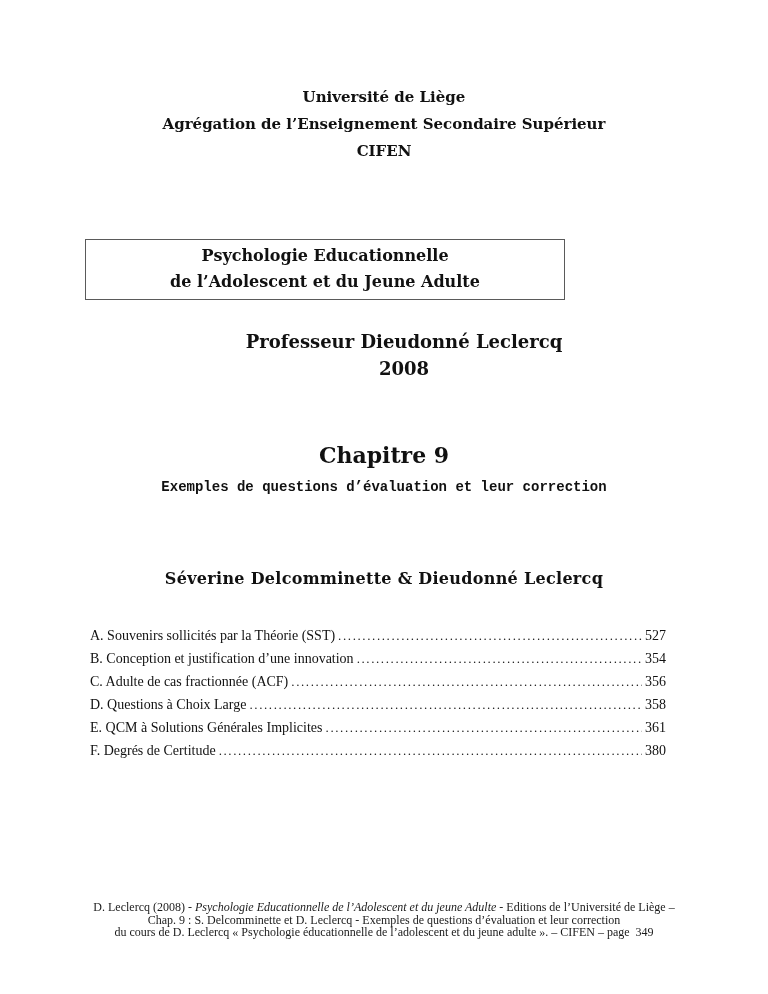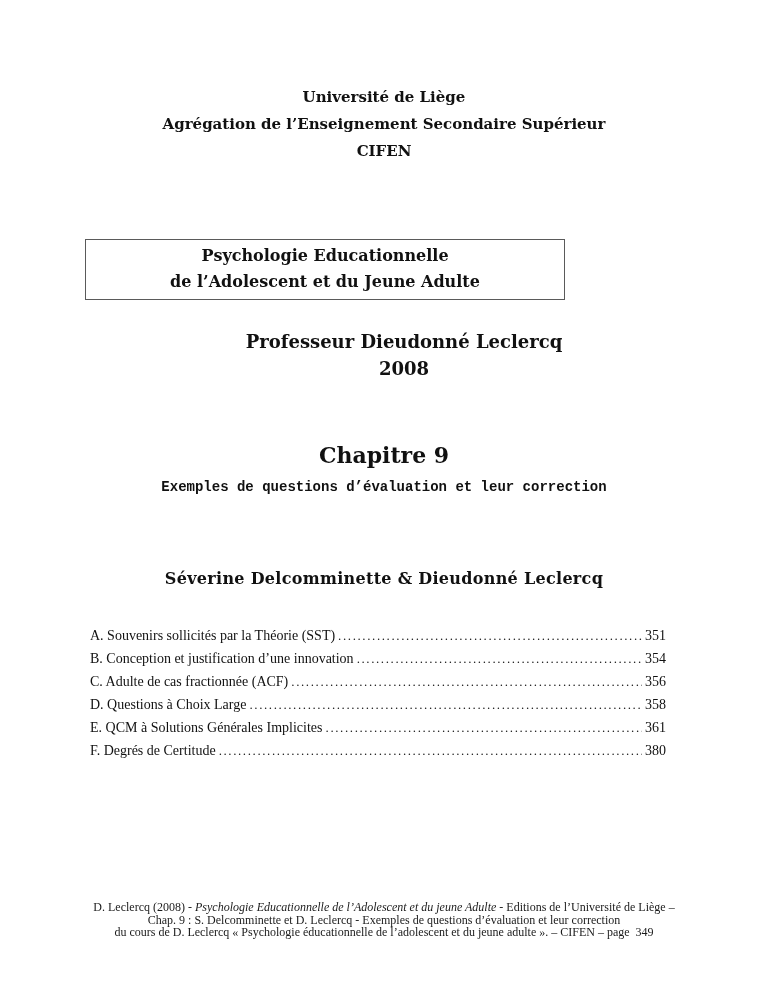--- a/index.html
+++ b/index.html
@@ -69,21 +69,21 @@
     <div class="chapter-number">Chapitre 9</div>
     <div class="chapter-title">Exemples de questions d’évaluation et leur correction</div>
   </div>
 
   <div class="centered authors-block">Séverine Delcomminette &amp; Dieudonné Leclercq</div>
 
   <div class="toc">
       <div class="toc-row">
       <span class="toc-label">A. Souvenirs sollicités par la Théorie (SST)</span>
       <span class="toc-dots"></span>
-      <span class="toc-page">351</span>
+      <span class="toc-page">527</span>
     </div>
       <div class="toc-row">
       <span class="toc-label">B. Conception et justification d’une innovation</span>
       <span class="toc-dots"></span>
       <span class="toc-page">354</span>
     </div>
       <div class="toc-row">
       <span class="toc-label">C. Adulte de cas fractionnée (ACF)</span>
       <span class="toc-dots"></span>
       <span class="toc-page">356</span>

